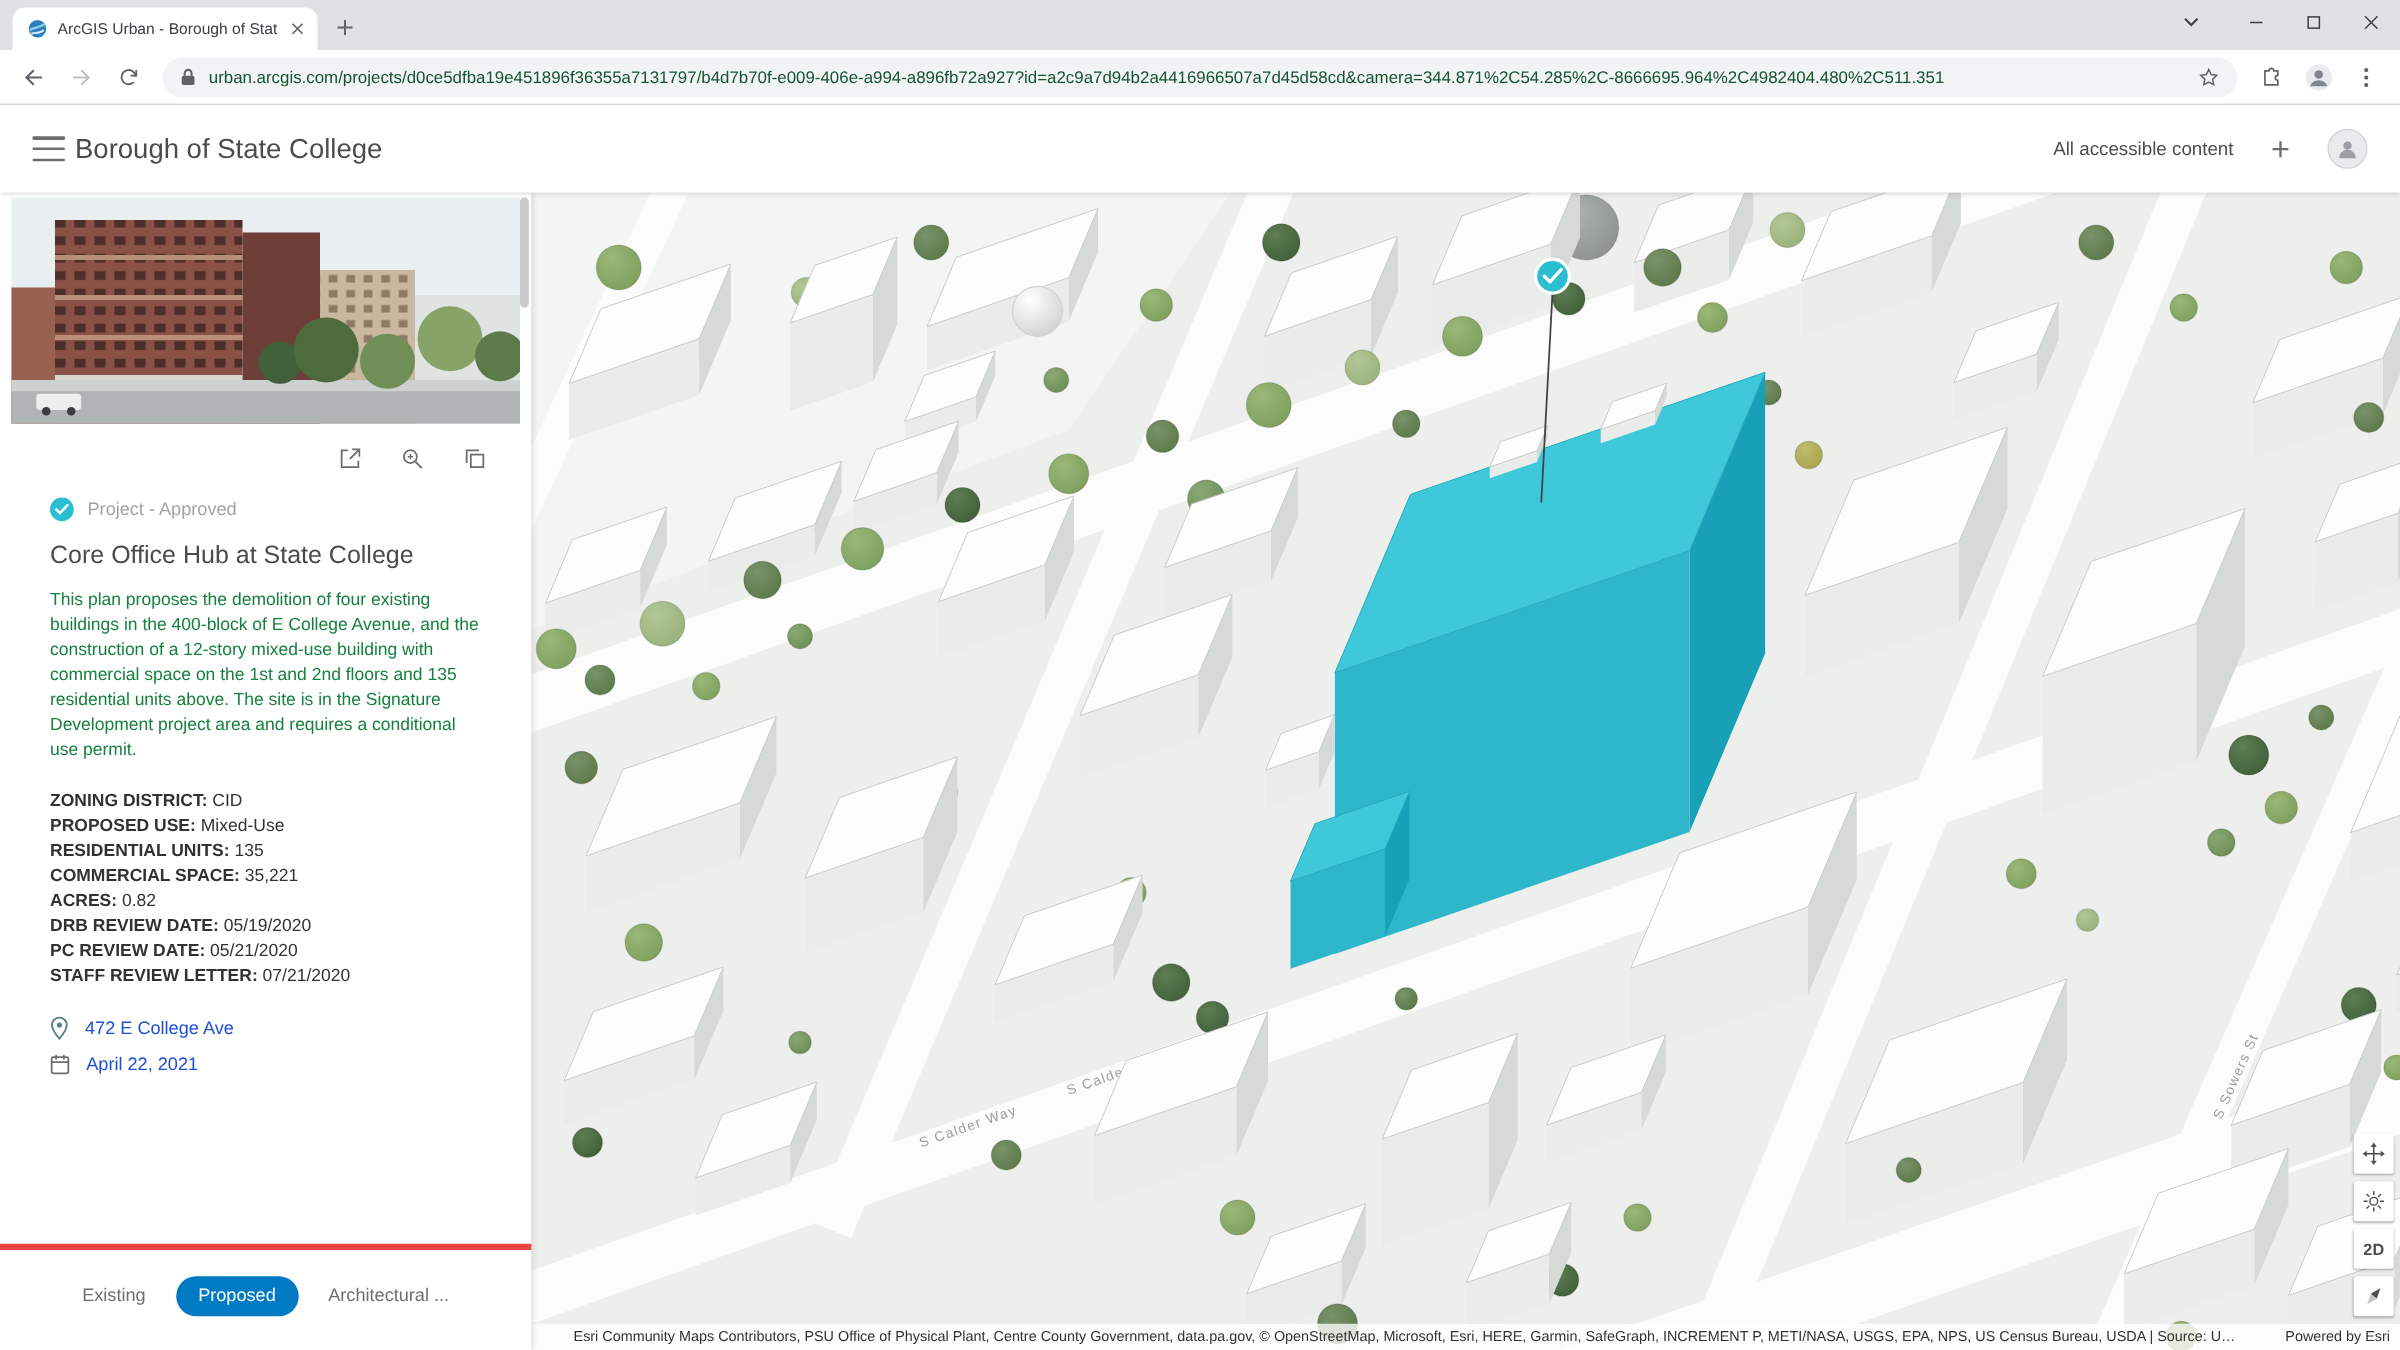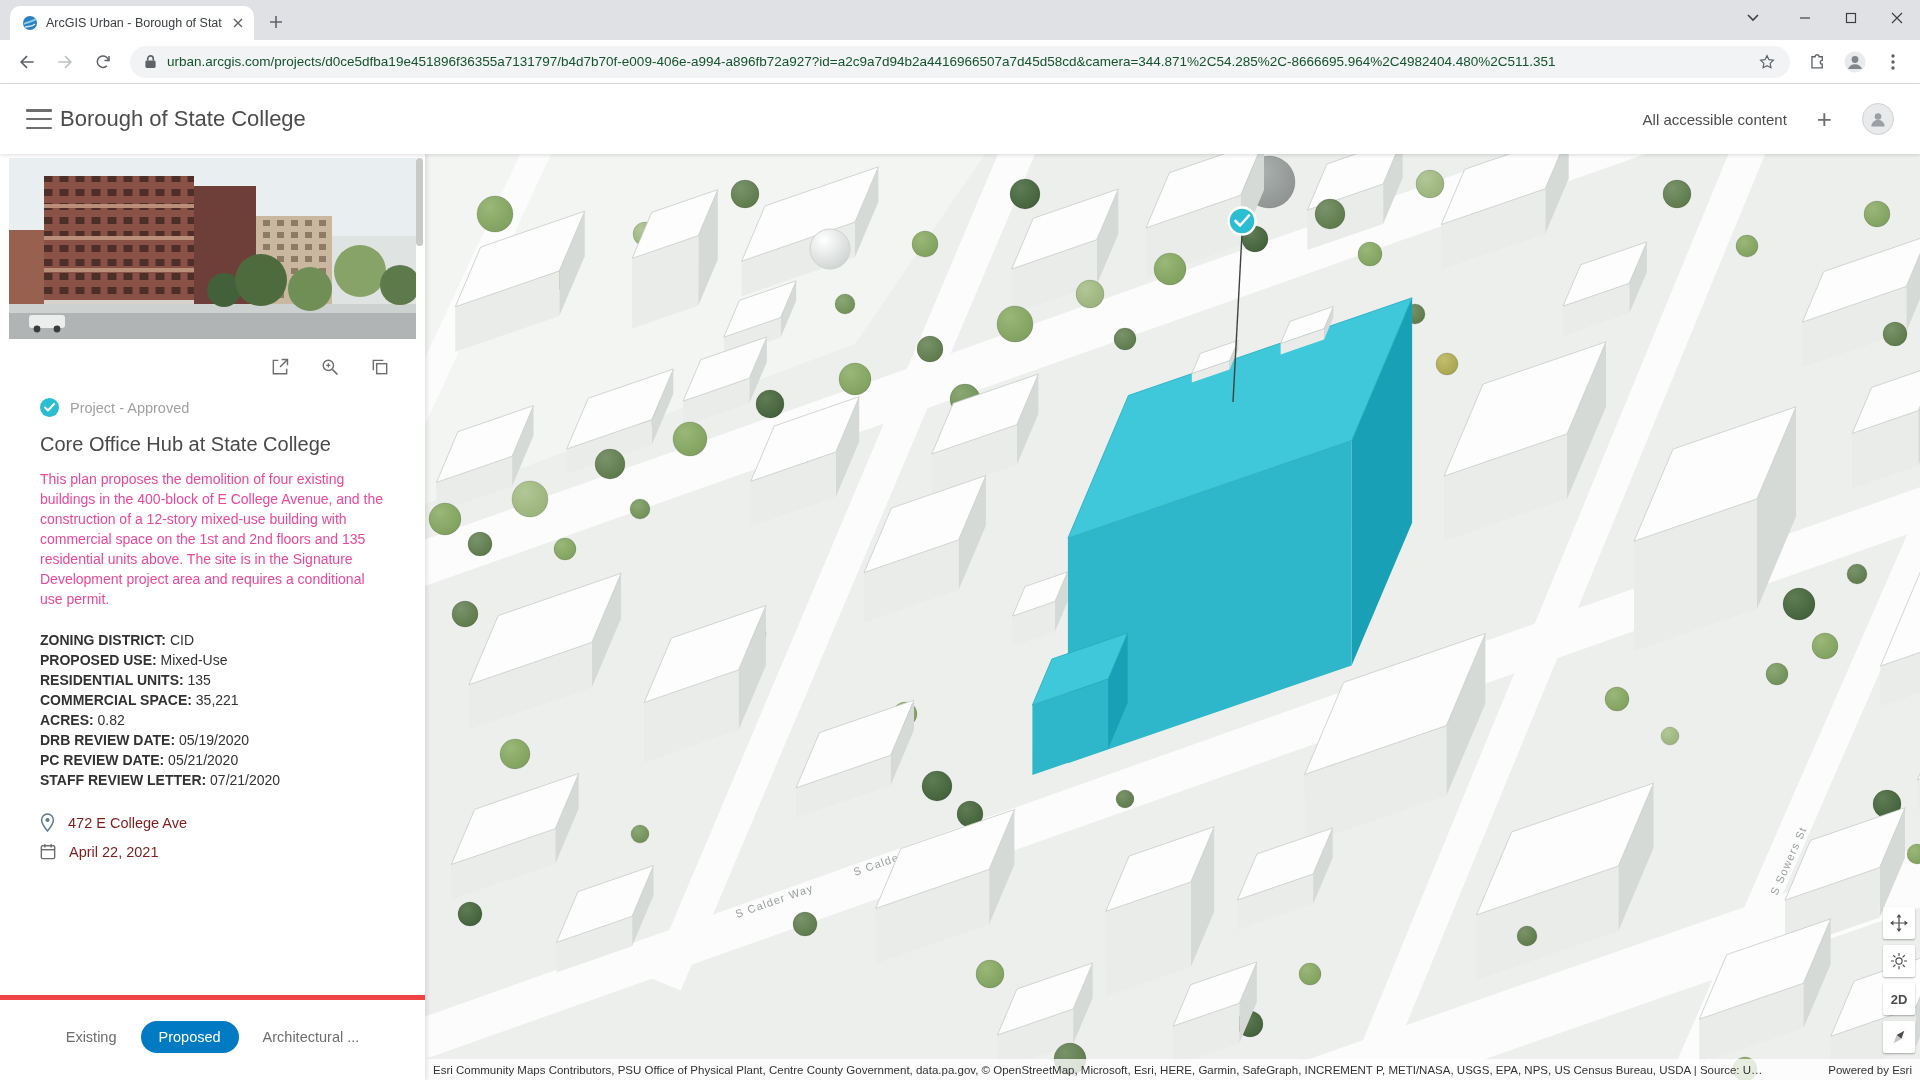--- a/index.html
+++ b/index.html
@@ -33,36 +33,36 @@
 
   
   .main { display:flex; height:926px; }
   .sidebar { width:425px; background:#fff; display:flex; flex-direction:column; position:relative; z-index:5; box-shadow:2px 0 4px rgba(0,0,0,.10); flex:none; }
   .project-image { margin:4px 9px 0; height:181px; width:407px; display:block; }
   .action-row { display:flex; justify-content:flex-end; gap:28px; padding:17px 34px 10px 0; }
   .action-btn { width:22px; height:22px; display:flex; align-items:center; justify-content:center; cursor:pointer; }
   .status-row { display:flex; align-items:center; gap:11px; padding:10px 40px 0; font-size:14.5px; color:#a2a2a2; }
   .check-badge { width:19px; height:19px; border-radius:50%; background:var(--teal,#35c4d7); display:flex; align-items:center; justify-content:center; flex:none; }
   .project-title { padding:16px 40px 0; font-size:20px; color:#4a4a4a; font-weight:400; }
-  .project-desc { padding:13px 40px 0; font-size:14px; line-height:20px; color:#ec4899; }
+  .project-desc { padding:13px 40px 0; font-size:14px; line-height:20px; color:#15803d; }
   .fields { padding:21px 40px 0; font-size:14px; line-height:20px; color:#323232; }
   .field-label { font-weight:bold; }
-  .addr-row, .date-row { display:flex; align-items:center; gap:13px; padding:0 40px; font-size:14.5px; color:#7f1d1d; }
+  .addr-row, .date-row { display:flex; align-items:center; gap:13px; padding:0 40px; font-size:14.5px; color:#1d4ed8; }
   .addr-row { margin-top:23px; }
   .date-row { margin-top:11px; }
   .bottom-bar { margin-top:auto; border-top:5px solid #ef4444; padding:21px 0 27px; display:flex; justify-content:center; }
   .seg { display:flex; align-items:center; gap:6px; font-size:14.5px; color:#6e6e6e; }
   .seg-item { padding:8px 18px; border-radius:17px; cursor:pointer; white-space:nowrap; }
   .seg-item.active { background:var(--accent,#007ac2); color:#fff; }
   .scroll-thumb { position:absolute; top:4px; right:2px; width:7px; height:88px; background:#c9c9c9; border-radius:4px; }
 
   .map { flex:1; position:relative; background:#edefed; overflow:hidden; }
   #map-svg { position:absolute; inset:0; width:100%; height:100%; }
   .attribution { position:absolute; left:0; right:0; bottom:0; height:21px; background:rgba(255,255,255,.78); display:flex; align-items:center; gap:14px; padding:0 8px; font-size:11.5px; color:#323232; z-index:3; }
-  .attr-text { flex:1; white-space:nowrap; overflow:hidden; text-overflow:ellipsis; min-width:0; }
+  .attr-text { flex:1; white-space:nowrap; overflow:hidden; text-overflow:ellipsis; min-width:0;text-align:center; }
   .powered { flex:none; }
   .map-controls { position:absolute; right:5px; bottom:27px; display:flex; flex-direction:column; gap:6px; z-index:4; }
   .mc-btn { width:32px; height:32px; background:#fff; border-radius:2px; box-shadow:0 1px 2px rgba(0,0,0,.3); display:flex; align-items:center; justify-content:center; color:#4c4c4c; font-size:13px; font-weight:bold; cursor:pointer; }
 </style>
 </head>
 <body>
 
 <div class="tabstrip">
   <div class="tab">
     <svg width="16" height="16" viewBox="0 0 16 16">

